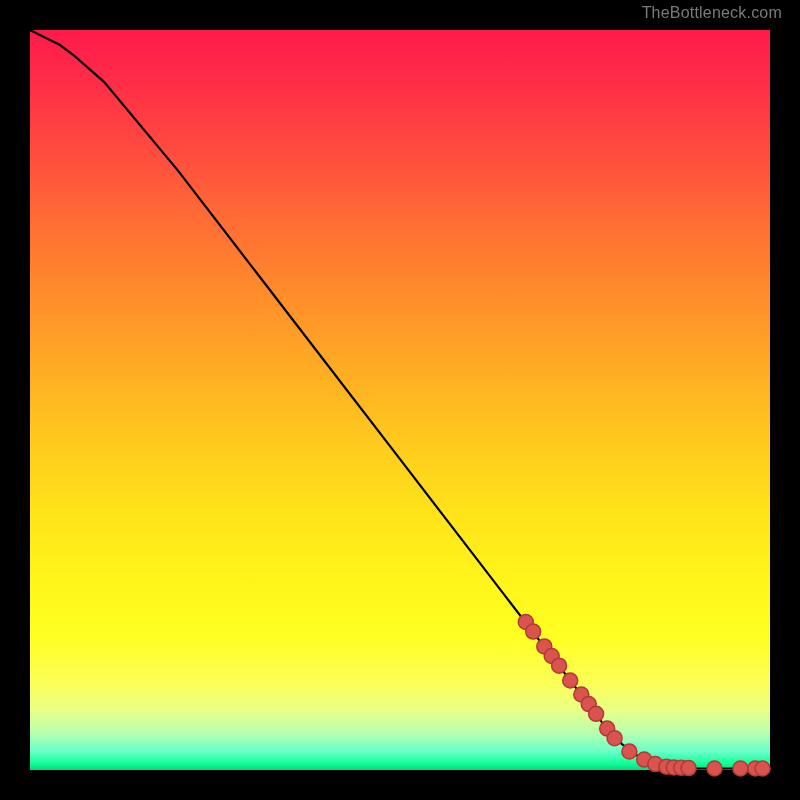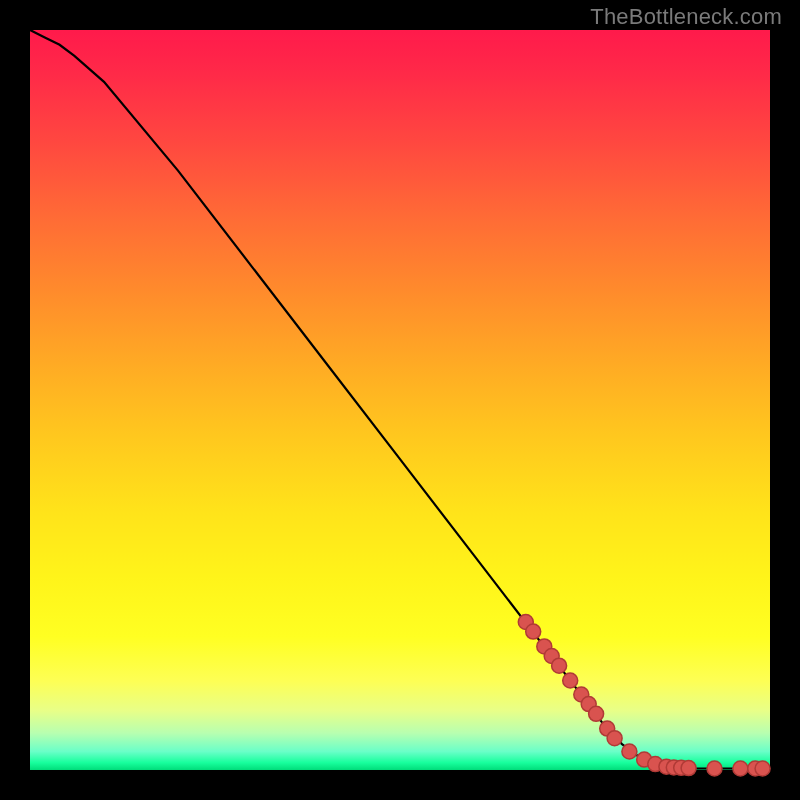--- a/index.html
+++ b/index.html
@@ -4,21 +4,21 @@
 <style>
   * { margin: 0; padding: 0; box-sizing: border-box; }
   html, body { width: 800px; height: 800px; overflow: hidden; }
   body { background: #000; position: relative; font-family: Arial, sans-serif; }
 
   .attribution {
     position: absolute;
     top: 4px;
     right: 18px;
     color: #7a7a7a;
-    font-size: 22px;
+    font-size: 16px;
     font-weight: 400;
     letter-spacing: 0.2px;
   }
 
   .plot {
     position: absolute;
     left: 30px;
     top: 30px;
     width: 740px;
     height: 740px;

